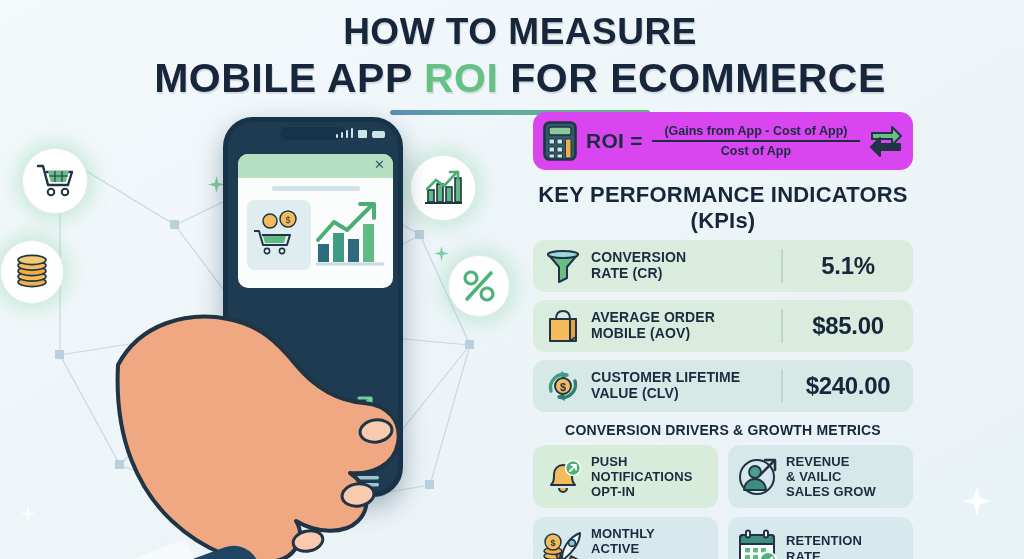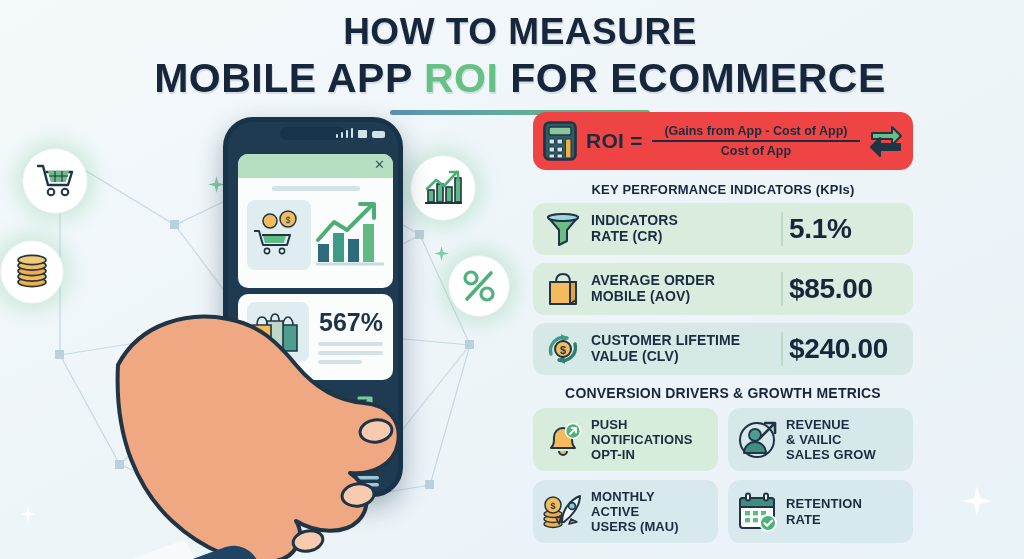--- a/index.html
+++ b/index.html
@@ -87,48 +87,48 @@
   }
   .cuff {
     position:absolute; left:42px; top:300px; width:60px; height:140px;
     background:#f7fafa; transform:rotate(-20deg); border-radius:8px;
   }
 
   
   .panel { position:absolute; left:533px; top:112px; width:380px; }
 
   .formula {
-    position:relative; background:#ef4444; border-radius:13px;
+    position:relative; background:#d946ef; border-radius:13px;
     height:58px; display:flex; align-items:center; padding:0 10px; gap:9px;
   }
   .calc { width:34px; height:40px; flex:0 0 34px; }
   .roi-eq { font-size:21px; font-weight:bold; color:#1b2c40; letter-spacing:.3px; }
   .frac { flex:1; text-align:center; }
   .frac .num { font-size:12.5px; font-weight:bold; color:#1b2c40; padding-bottom:1px; }
   .frac .rule { height:2px; background:#1b2c40; margin:1px 0; }
   .frac .den { font-size:12.5px; font-weight:bold; color:#1b2c40; padding-top:1px; }
   .arrows { width:34px; flex:0 0 34px; }
 
   .section-title {
-    font-size:13px; font-weight:bold; color:#17263b; letter-spacing:.2px;
+    font-size:22px; font-weight:bold; color:#17263b; letter-spacing:.2px;
     margin:12px 0 6px; text-align:center;
   }
 
   .kpi {
     display:flex; align-items:center; height:52px;
     border-radius:12px; margin-bottom:8px; padding:0 6px 0 10px;
   }
   .kpi .ico { width:40px; flex:0 0 40px; display:flex; align-items:center; justify-content:center; }
   .kpi .lbl {
     flex:1; font-size:14px; font-weight:bold; color:#1b2c40;
     line-height:1.12; letter-spacing:.1px; padding-left:8px;
   }
   .kpi .sep { width:2px; height:34px; background:#bcd8c7; border-radius:1px; margin:0 6px; }
   .kpi .val {
-    width:118px; text-align:left; font-size:28px; font-weight:bold; color:#18263c;
+    width:118px; text-align:center; font-size:24px; font-weight:bold; color:#18263c;
     letter-spacing:-.3px;
   }
 
   .grid2 { display:flex; gap:10px; margin-bottom:9px; }
   .tile2 {
     flex:1; display:flex; align-items:center; height:63px;
     border-radius:12px; padding:0 8px;
   }
   .tile2 .ico { width:44px; flex:0 0 44px; display:flex; align-items:center; justify-content:center; }
   .tile2 .lbl {
@@ -256,38 +256,20 @@
           <rect x="19" y="33" width="11" height="29" fill="#3f9a86"></rect>
           <rect x="34" y="39" width="11" height="23" fill="#2d6b7d"></rect>
           <rect x="49" y="24" width="11" height="38" fill="#5fbb83"></rect>
         </g>
         <path d="M4 40 L20 22 L33 30 L58 5" fill="none" stroke="#4cae74" stroke-width="4" stroke-linecap="round" stroke-linejoin="round"></path>
         <path d="M46 4h14v14" fill="none" stroke="#4cae74" stroke-width="4" stroke-linecap="round" stroke-linejoin="round"></path>
         <path d="M2 64h68" stroke="#c8dbe2" stroke-width="3"></path>
       </svg>
     </div>
 
-    <div class="card card-mid">
-      <div class="tile" style="left:9px;top:8px;width:62px;height:60px;">
-        <svg width="58" height="52" viewBox="0 0 58 52" style="margin:5px 2px">
-          <g stroke="#1f3545" stroke-width="1.6">
-            <path d="M30 18h18v26H30z" fill="#4d9e8e"></path>
-            <path d="M34 18c0-5 3-8 5-8s5 3 5 8" fill="none"></path>
-            <path d="M18 14h16v30H18z" fill="#bdd8c7"></path>
-            <path d="M22 14c0-5 2-7 4-7s4 2 4 7" fill="none"></path>
-            <path d="M4 18h18v26H4z" fill="#f3bb5c"></path>
-            <path d="M8 18c0-5 2-8 5-8s5 3 5 8" fill="none"></path>
-          </g>
-        </svg>
-      </div>
-      <div class="pct-big">567%</div>
-      <div class="skelline" style="left:80px;top:48px;width:65px;"></div>
-      <div class="skelline" style="left:80px;top:57px;width:65px;"></div>
-      <div class="skelline" style="left:80px;top:66px;width:44px;"></div>
-    </div>
 
     <svg width="172" height="110" viewBox="0 0 172 110" style="position:absolute;left:3px;top:264px;">
       <g>
         <rect x="8" y="48" width="10" height="36" fill="#57a47f" opacity=".75"></rect>
         <rect x="22" y="40" width="10" height="44" fill="#6fc094" opacity=".8"></rect>
         <rect x="50" y="26" width="11" height="58" fill="#6fc094"></rect>
         <rect x="36" y="56" width="10" height="28" fill="#57a47f" opacity=".6"></rect>
       </g>
       <path d="M6 56 L22 40 L36 48 L58 20" fill="none" stroke="#76cf9b" stroke-width="3.4" stroke-linecap="round" stroke-linejoin="round"></path>
       <path d="M48 18h12v12" fill="none" stroke="#76cf9b" stroke-width="3.4" stroke-linecap="round" stroke-linejoin="round"></path>
@@ -361,21 +343,21 @@
   <div class="section-title">KEY PERFORMANCE INDICATORS (KPIs)</div>
 
   <div class="kpi" style="background:#d9ecdd;">
     <div class="ico">
       <svg width="34" height="34" viewBox="0 0 34 34">
         <path d="M2 5h30l-11 13v11l-8 4V18z" fill="#6bbd86" stroke="#1f3545" stroke-width="2" stroke-linejoin="round"></path>
         <ellipse cx="17" cy="5.5" rx="15" ry="3.5" fill="#9fd6e0" stroke="#1f3545" stroke-width="2"></ellipse>
       </svg>
     </div>
     <div class="lbl">
-      <div>INDICATORS</div>
+      <div>CONVERSION</div>
       <div>RATE (CR)</div>
     </div>
     <div class="sep"></div>
     <div class="val">5.1%</div>
   </div>
 
   <div class="kpi" style="background:#d9ecdd;">
     <div class="ico">
       <svg width="32" height="34" viewBox="0 0 32 34">
         <path d="M3 10h26v22H3z" fill="#f3bb5c" stroke="#1f3545" stroke-width="2" stroke-linejoin="round"></path>

